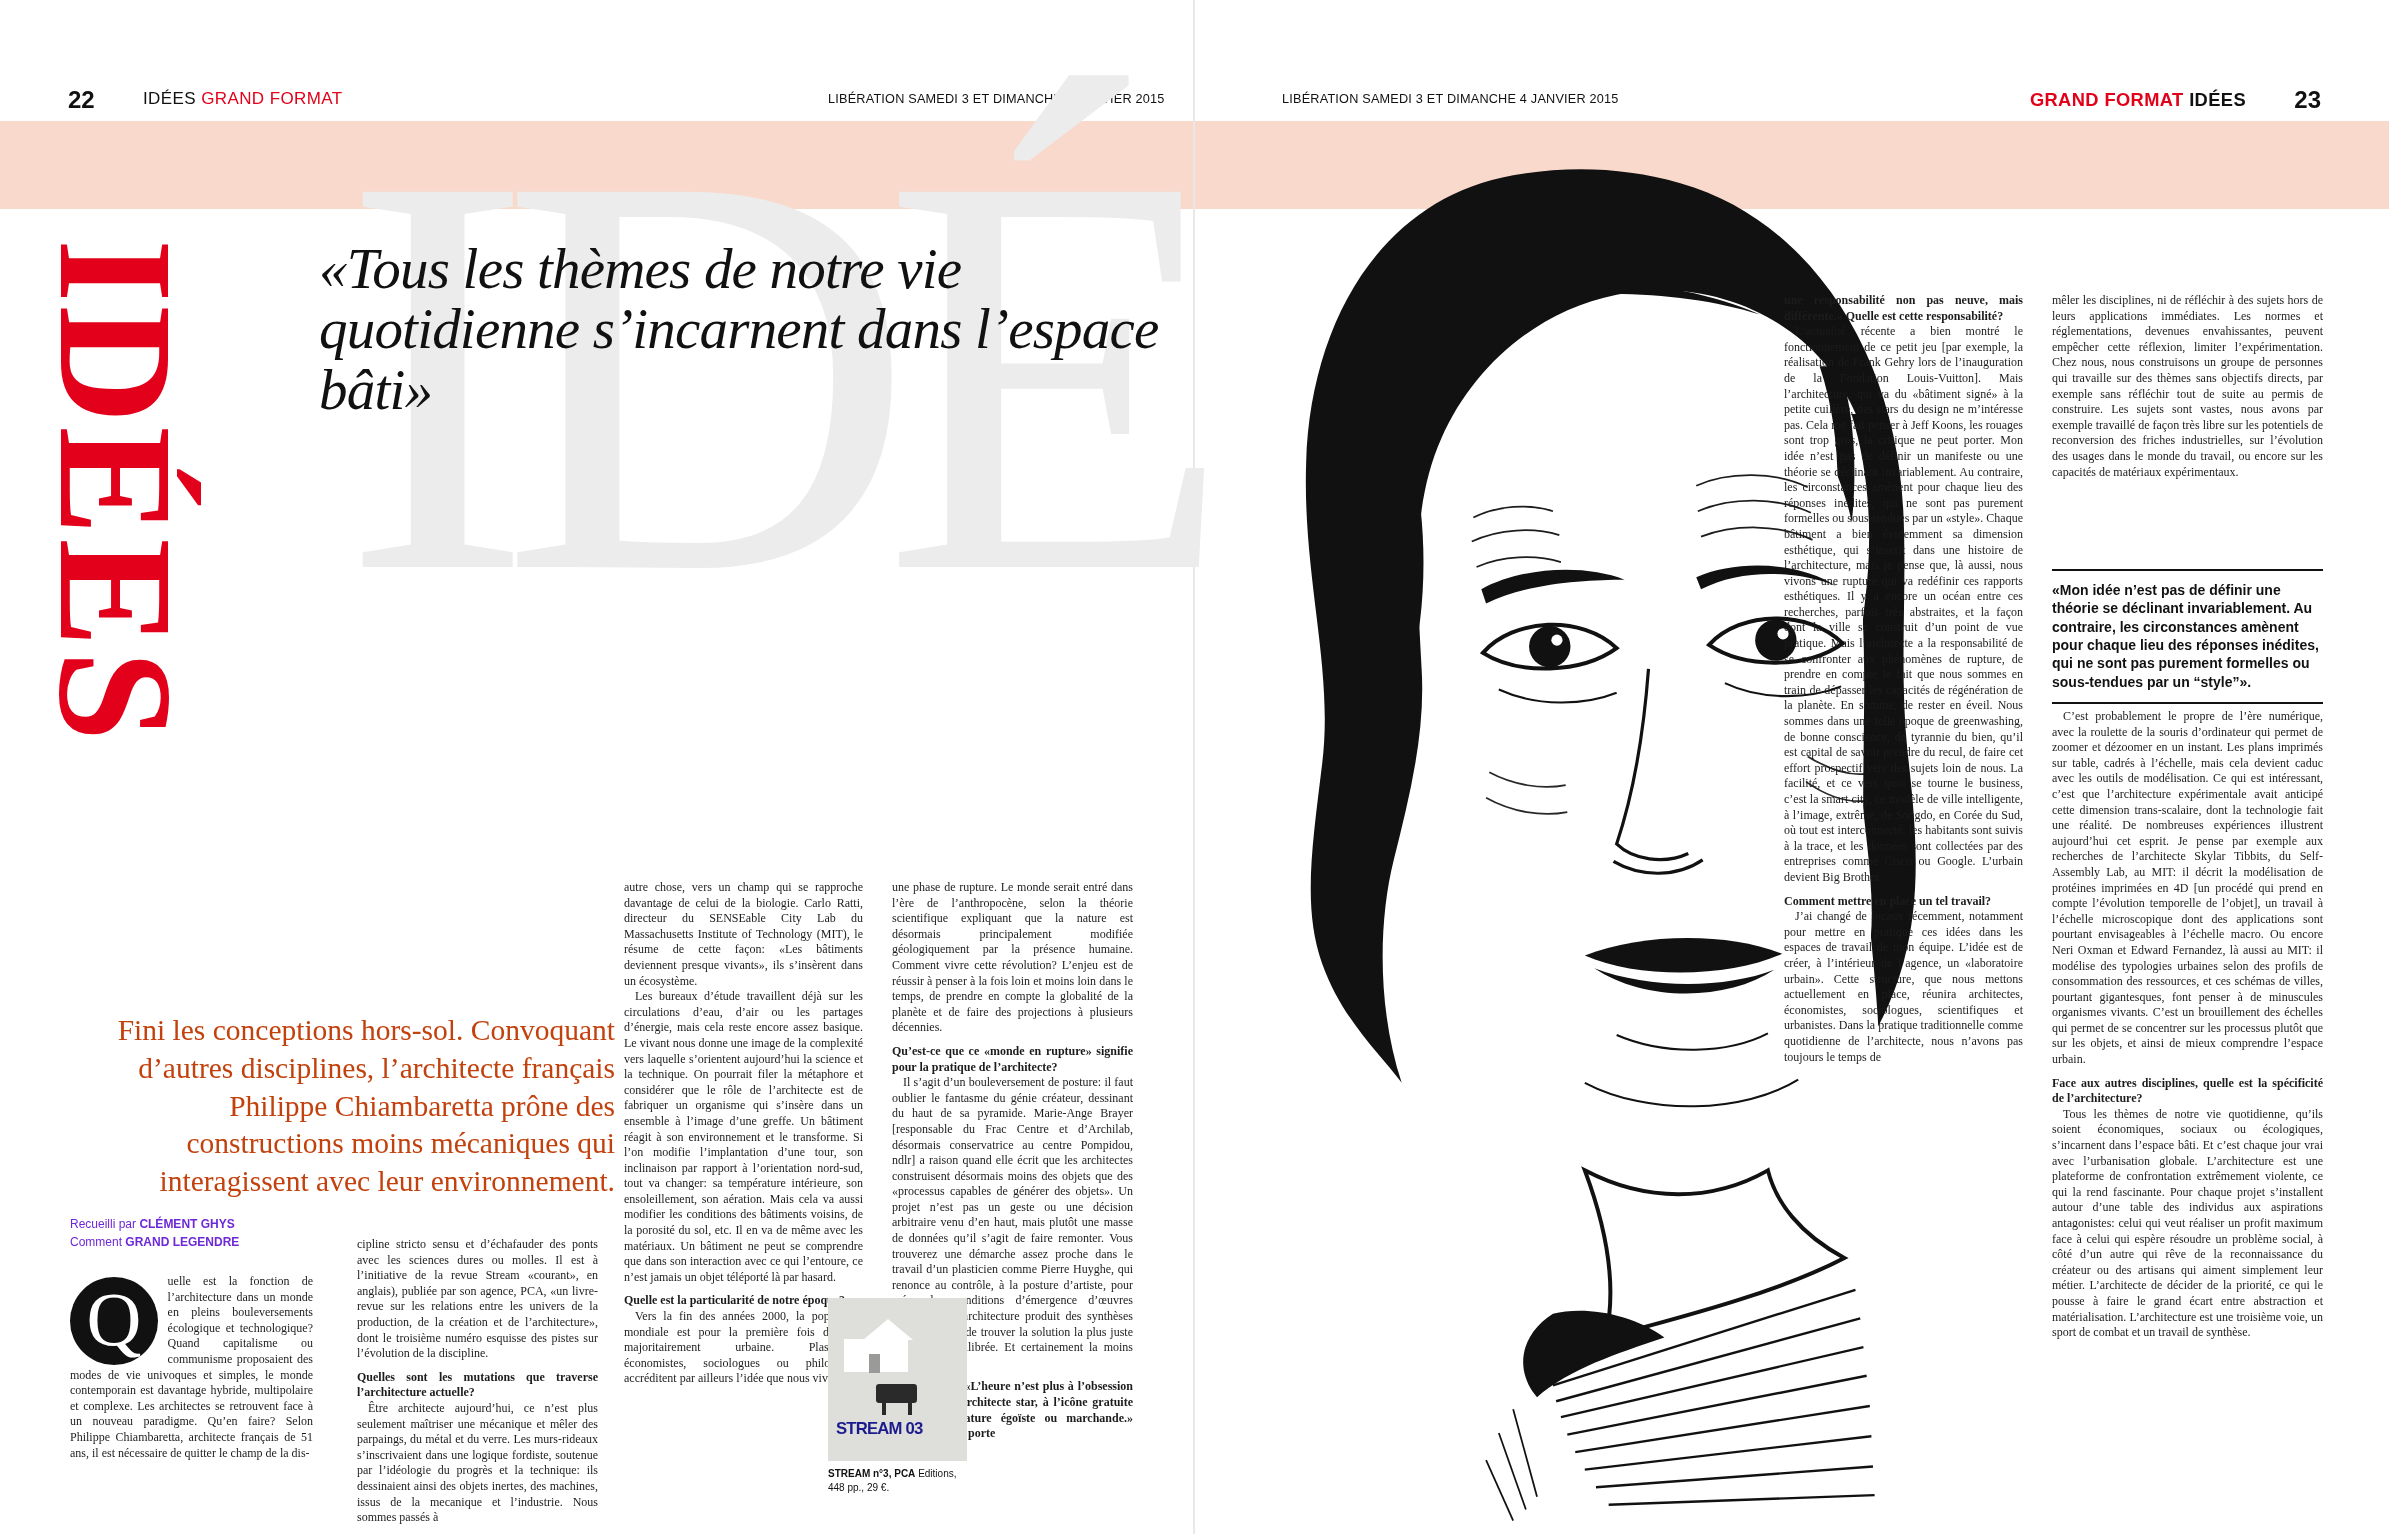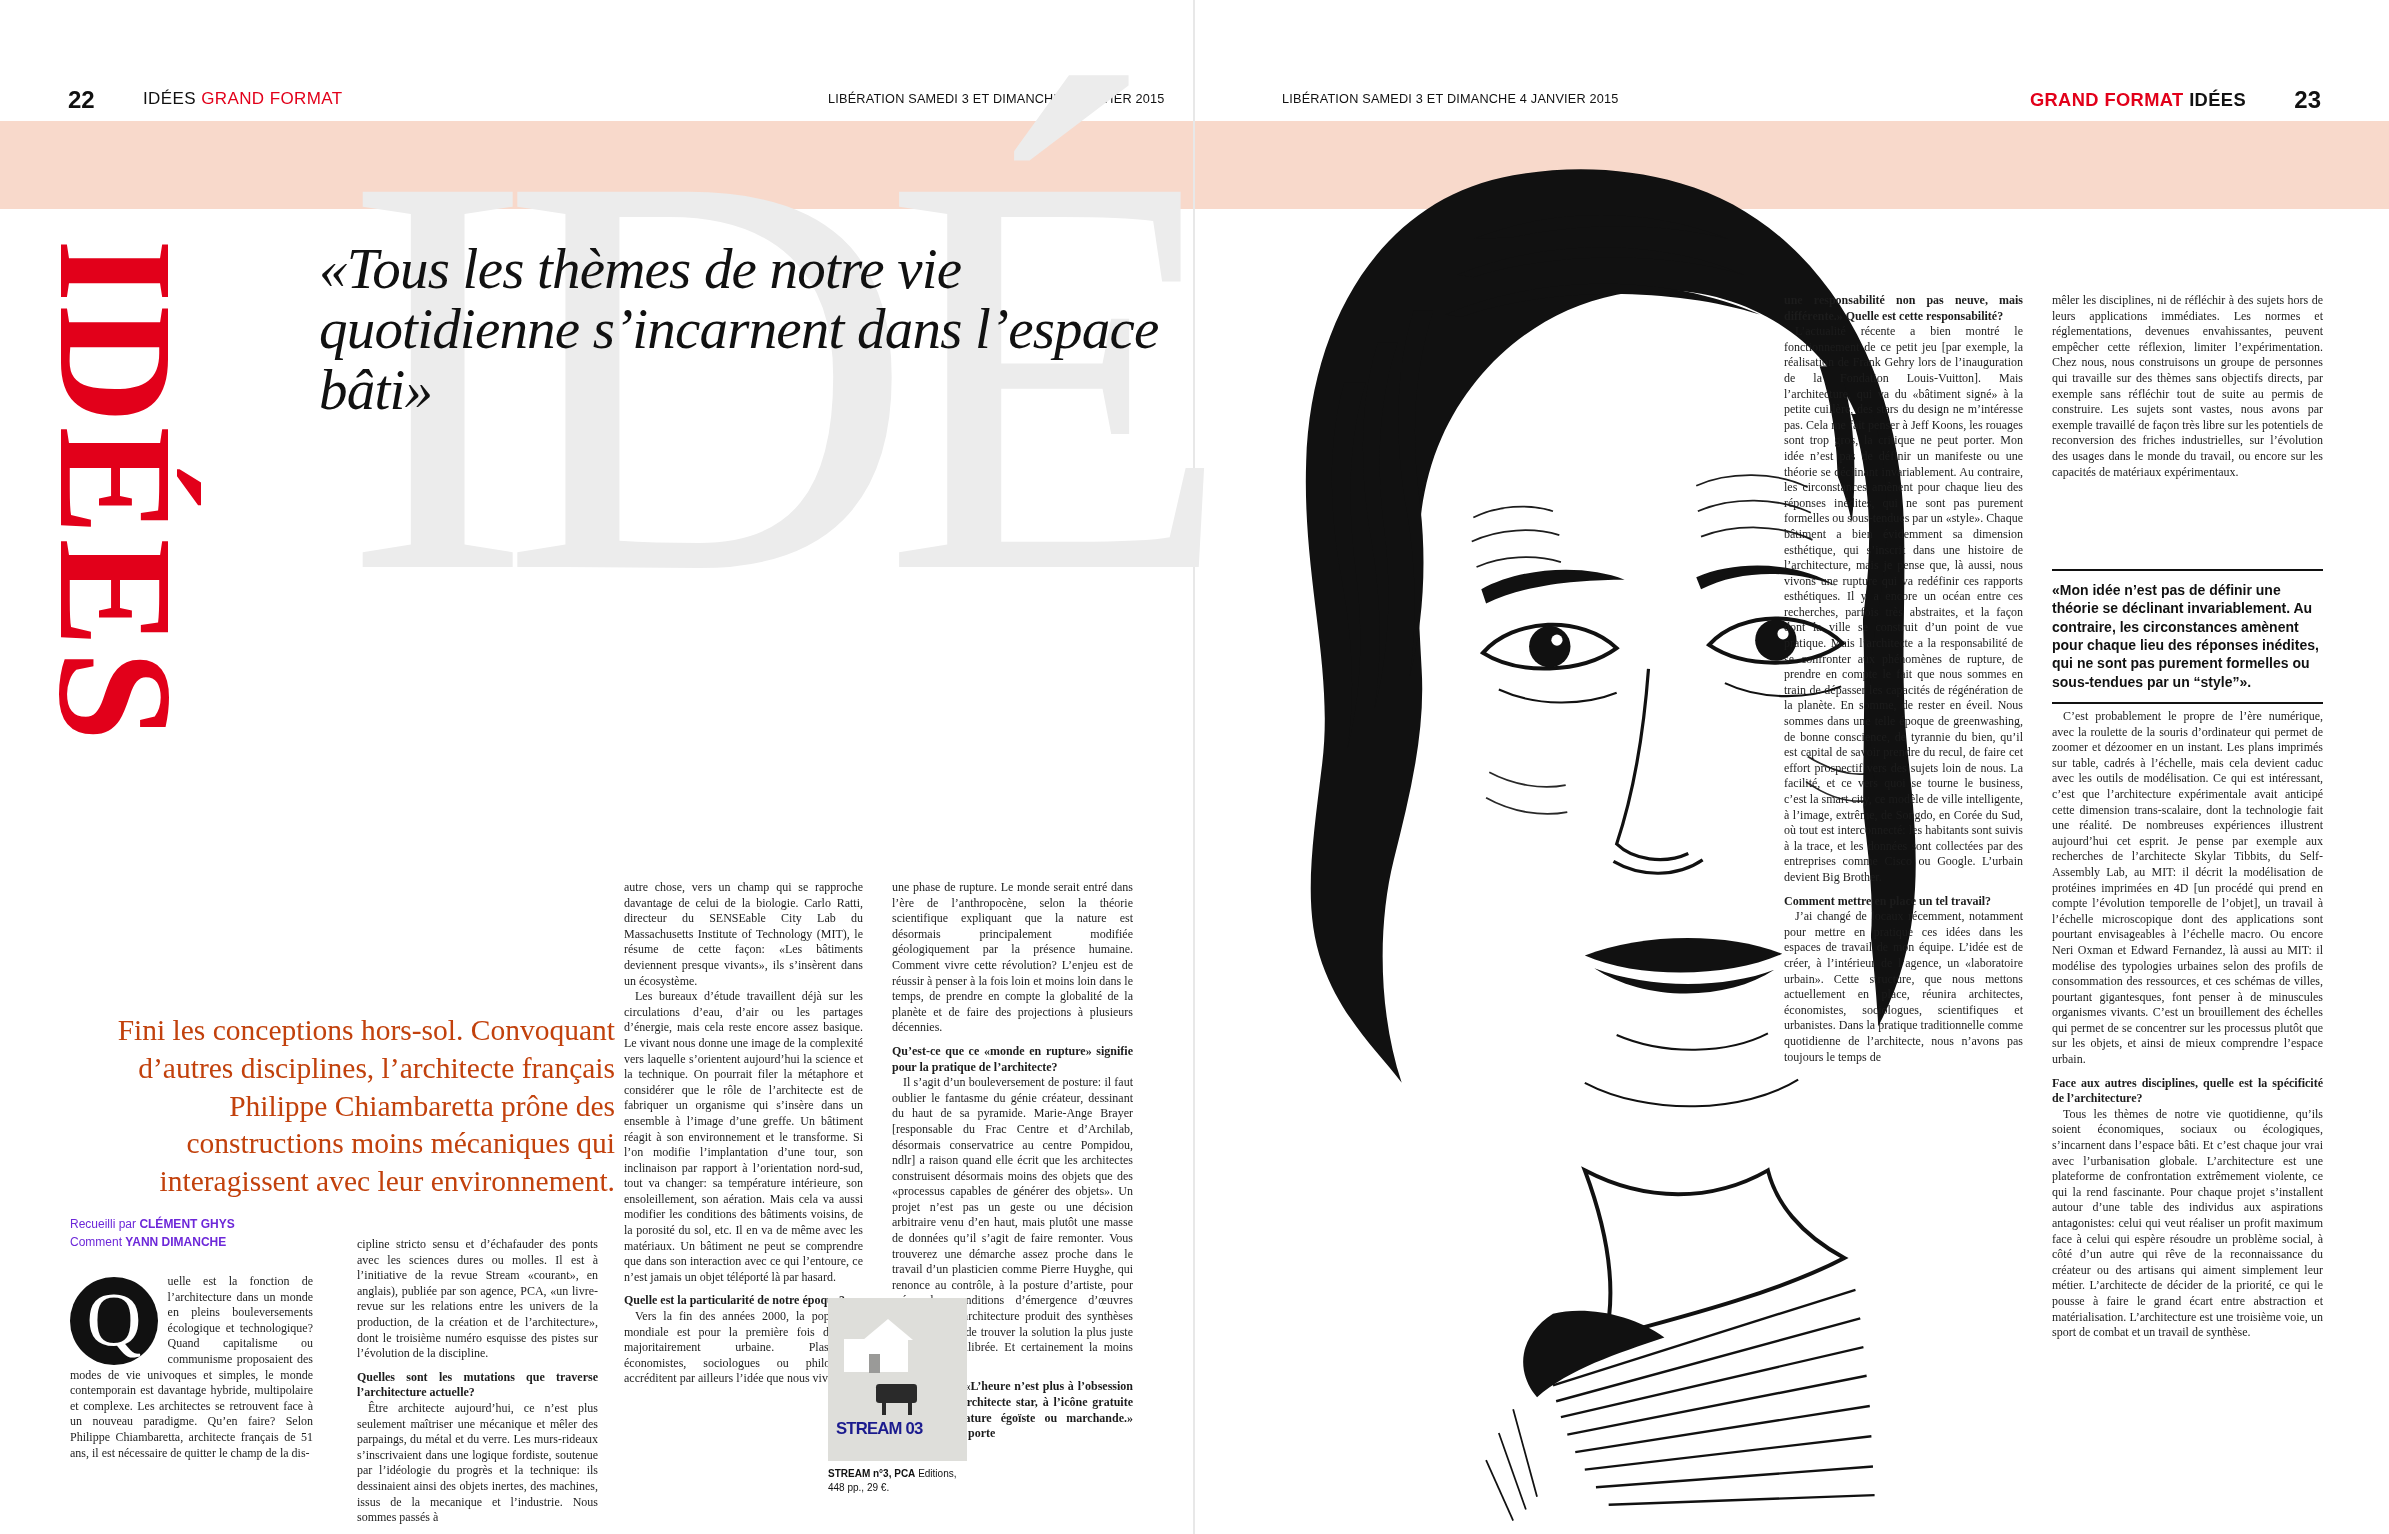--- a/index.html
+++ b/index.html
@@ -342,21 +342,21 @@
 
 <div class="headline">«Tous les thèmes de notre vie quotidienne s’incarnent dans l’espace bâti»</div>
 
 <div class="standfirst">Fini les conceptions hors-sol. Convoquant d’autres disciplines, l’architecte français Philippe Chiambaretta prône des constructions moins mécaniques qui interagissent avec leur environnement.</div>
 
 <div class="byline">
   <div>
     <span>Recueilli par </span><b>CLÉMENT GHYS</b>
   </div>
   <div>
-    <span>Comment </span><b>YANN DIMANCHE</b>
+    <span>Comment </span><b>GRAND LEGENDRE</b>
   </div>
 </div>
 
 <div class="col" style="left:70px; top:1274px; width:243px; height:255px;">
   <div class="dropcap">Q</div>
   <p class="first">uelle est la fonction de l’architecture dans un monde en pleins bouleversements écologique et technologique? Quand capitalisme ou communisme proposaient des modes de vie univoques et simples, le monde contemporain est davantage hybride, multipolaire et complexe. Les architectes se retrouvent face à un nouveau paradigme. Qu’en faire? Selon Philippe Chiambaretta, architecte français de 51 ans, il est nécessaire de quitter le champ de la dis-</p>
 </div>
 
 <div class="col" style="left:357px; top:1237px; width:241px; height:295px;">
   <p class="first">cipline stricto sensu et d’échafauder des ponts avec les sciences dures ou molles. Il est à l’initiative de la revue Stream «courant», en anglais), publiée par son agence, PCA, «un livre-revue sur les relations entre les univers de la production, de la création et de l’architecture», dont le troisième numéro esquisse des pistes sur l’évolution de la discipline.</p>

